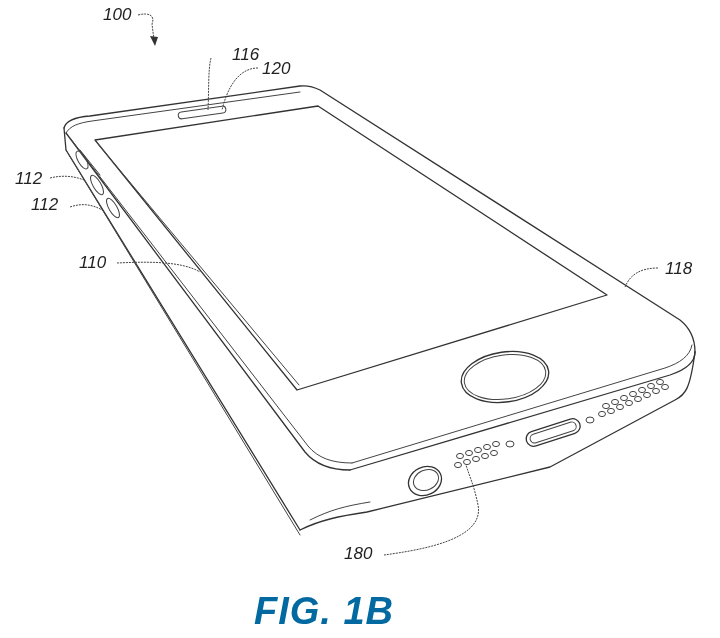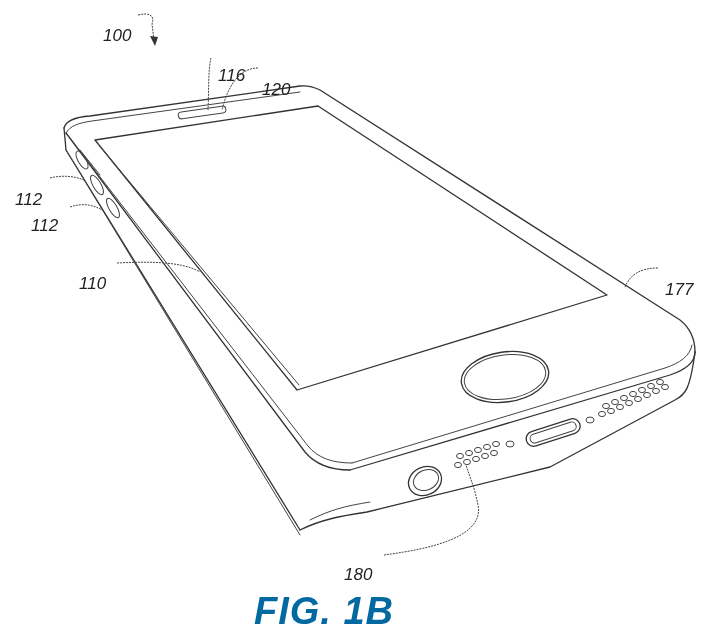--- a/index.html
+++ b/index.html
@@ -12,21 +12,20 @@
     }
     svg { position: absolute; left: 0; top: 0; }
     .ref {
       position: absolute;
       font-family: "Liberation Sans", sans-serif;
       font-style: italic;
       font-size: 17px;
       color: #222222;
       line-height: 1;
       white-space: nowrap;
-      margin-top: 21px;
     }
     .fig {
       position: absolute;
       left: 0;
       width: 648px;
       top: 590px;
       text-align: center;
       font-family: "Liberation Sans", sans-serif;
       font-style: italic;
       font-weight: bold;
@@ -135,22 +134,22 @@
       <path class="lead" d="M258 68 C240 68, 228 85, 222 110"></path>
       <path class="lead" d="M50 178 C62 175, 74 176, 84 180"></path>
       <path class="lead" d="M70 207 C82 203, 92 204, 104 211"></path>
       <path class="lead" d="M117 263 C140 262, 180 260, 200 272"></path>
       <path class="lead" d="M658 268 C640 268, 630 275, 625 287"></path>
       <path class="lead" d="M384 555 C420 550, 485 540, 478 505 C474 485, 470 478, 466 465"></path>
     </g>
   </svg>
 
   <span class="ref" style="left:103px; top:6px;">100</span>
-  <span class="ref" style="left:218px; top:46px;">116</span>
+  <span class="ref" style="left:232px; top:46px;">116</span>
   <span class="ref" style="left:262px; top:60px;">120</span>
   <span class="ref" style="left:15px; top:170px;">112</span>
   <span class="ref" style="left:31px; top:196px;">112</span>
   <span class="ref" style="left:79px; top:254px;text-align:right;">110</span>
-  <span class="ref" style="left:665px; top:260px;">177</span>
+  <span class="ref" style="left:665px; top:260px;">118</span>
   <span class="ref" style="left:344px; top:545px;">180</span>
 
   <div class="fig">FIG. 1B</div>
 </div>
 
 </body></html>

